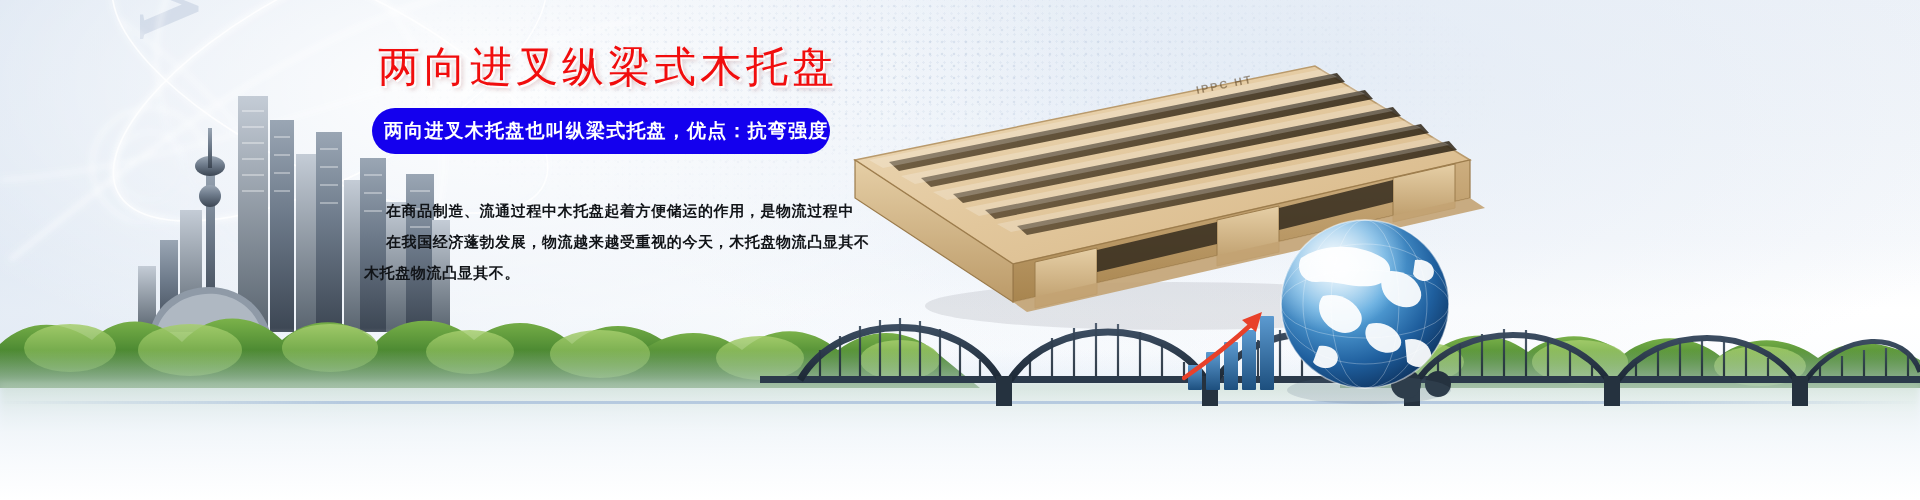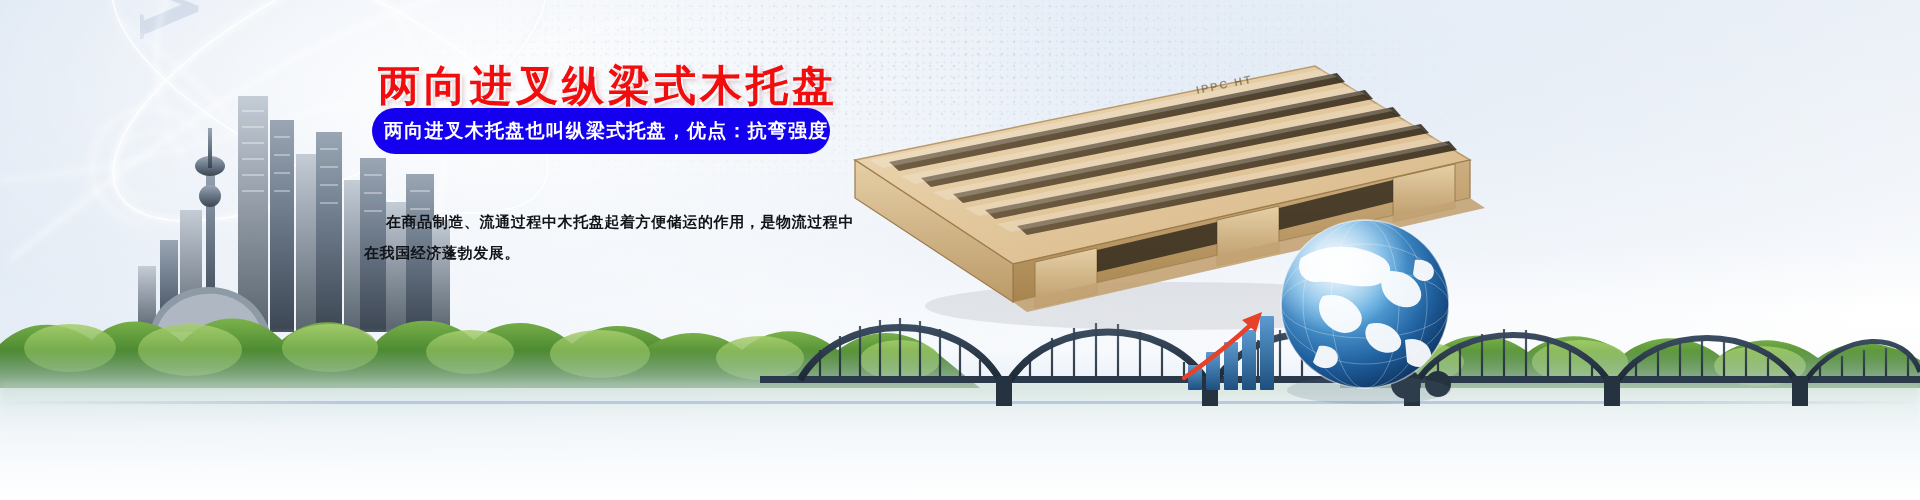--- a/index.html
+++ b/index.html
@@ -76,23 +76,23 @@
     position:absolute;left:0;bottom:96px;width:1920px;height:3px;
     background:linear-gradient(90deg, rgba(190,208,228,0), rgba(176,197,221,.9) 18%, rgba(176,197,221,.9) 82%, rgba(190,208,228,0));
     filter:blur(.6px);
   }
 
   
   .bridge{position:absolute;left:760px;bottom:88px;width:1160px;height:110px;}
 
   
   .title{
-    position:absolute;left:378px;top:58px;
+    position:absolute;left:378px;top:39px;
     font-family:"Liberation Serif","DejaVu Serif",serif;
-    font-size:42px;font-weight:700;
+    font-size:42px;font-weight:400;
     letter-spacing:4px;
     color:#f10d0d;
     text-shadow:2px 2px 0 rgba(255,255,255,.9), 3px 3px 5px rgba(120,0,0,.25);
     white-space:nowrap;
   }
 
   
   .bluebox{
     position:absolute;left:372px;top:108px;
     width:458px;
@@ -112,21 +112,21 @@
   .para{
     position:absolute;left:364px;top:196px;
     width:500px;
     font-family:"Liberation Serif","DejaVu Serif",serif;
     font-size:15px;font-weight:600;
     line-height:31px;
     letter-spacing:.6px;
     color:#111418;
   }
   .para .ln{display:block;white-space:nowrap;}
-  .para .ln.indent{text-indent:22px;margin-top:11px;}
+  .para .ln.indent{text-indent:22px;}
 
   
   .pallet{position:absolute;left:845px;top:48px;width:640px;height:300px;}
 
   
   .globe{position:absolute;left:1265px;top:200px;width:210px;height:210px;}
 
   
   .chart{position:absolute;left:1182px;top:300px;width:120px;height:90px;}
 </style>
@@ -438,16 +438,17 @@
   </svg>
 
   <div class="title">两向进叉纵梁式木托盘</div>
 
   <div class="bluebox">
     <span class="ln">两向进叉木托盘也叫纵梁式托盘，优点：抗弯强度</span>
   </div>
 
   <div class="para">
     <span class="ln indent">在商品制造、流通过程中木托盘起着方便储运的作用，是物流过程中</span>
-    <span class="ln">在我国经济蓬勃发展。</span>
+    <span class="ln indent">在我国经济蓬勃发展，物流越来越受重视的今天，木托盘物流凸显其不</span>
+    <span class="ln">木托盘物流凸显其不。</span>
   </div>
 
 </div>
 
 </body></html>

